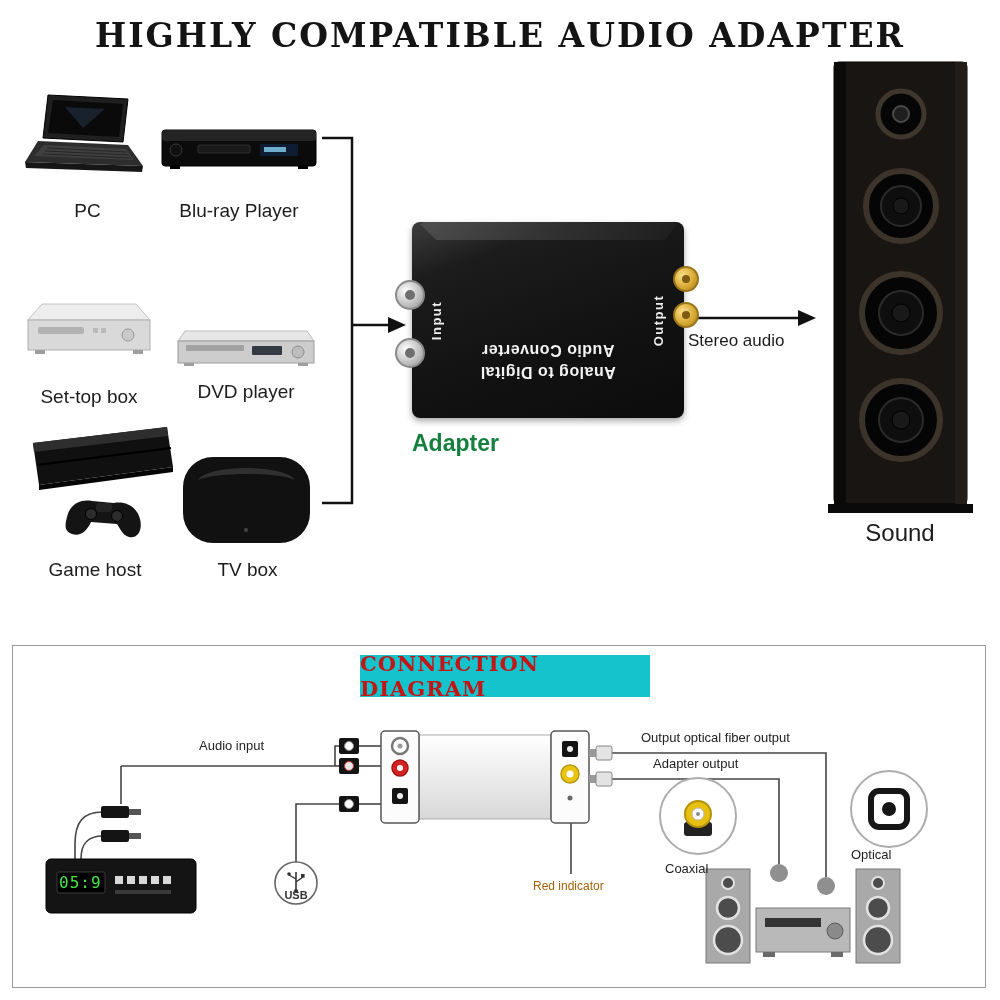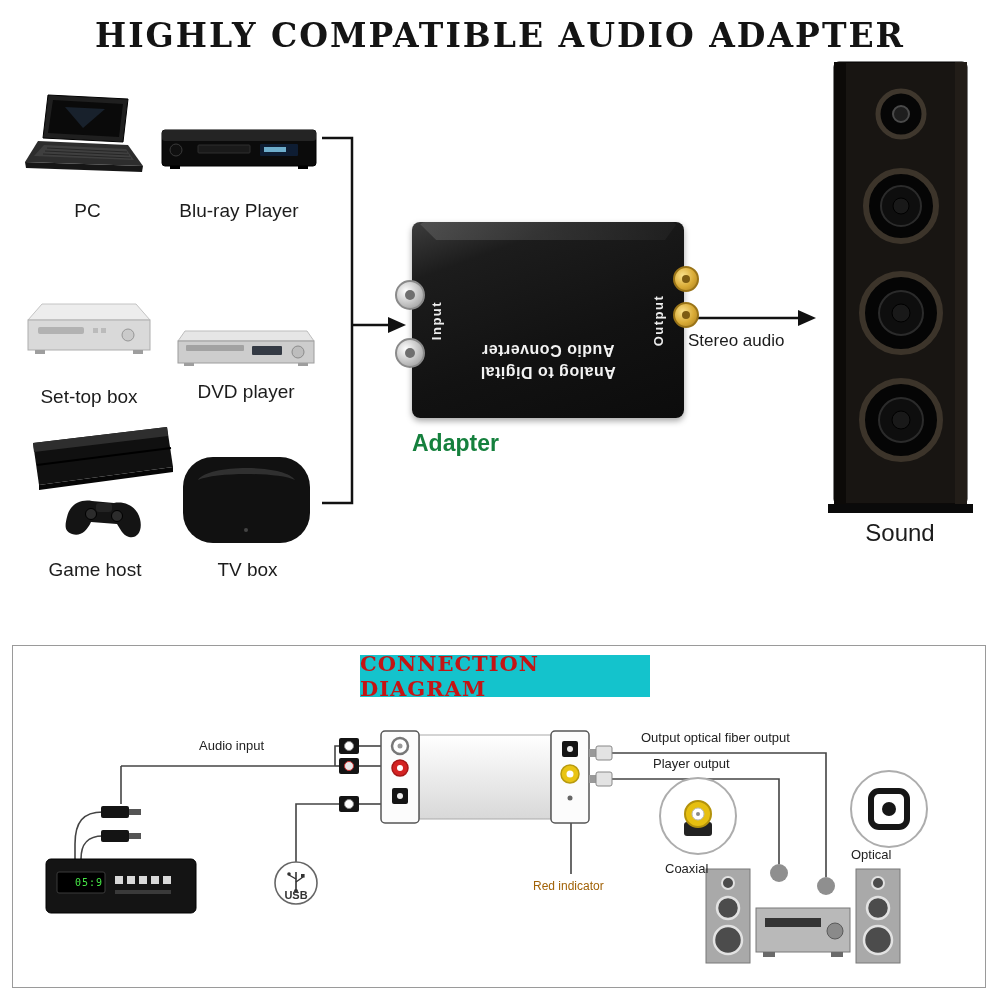--- a/index.html
+++ b/index.html
@@ -50,22 +50,22 @@
   .conn-box { left:12px; top:645px; width:974px; height:343px;
               border:1px solid #9a9a9a; background:#fff; }
   .conn-box svg.diagram { position:absolute; left:0; top:0; }
   .conn-header { left:360px; top:627px; width:290px; height:42px; background:#14c3cc;
                  display:flex; align-items:center; justify-content:center; z-index:3;margin-top:28px; }
   .conn-header span { color:#c41414; font-family:"DejaVu Serif", serif; font-weight:bold;
                       font-size:21px; letter-spacing:1px; }
   .clabel { position:absolute; font-size:13px; color:#222; white-space:nowrap; }
   .clabel.small { font-size:12px; color:#a16207; }
   .usb-text { text-align:center; font-size:11px; font-weight:bold; color:#333; }
-  .stb-display { font-family:"DejaVu Sans Mono", monospace; font-size:10px; letter-spacing:1px;
-                 color:#46e846; line-height:17px; text-align:right; }
+  .stb-display { font-family:"DejaVu Sans Mono", monospace; font-size:16px; letter-spacing:1px;
+                 color:#46e846; line-height:17px; text-align:left; }
 </style>
 </head>
 <body>
 
 <div class="page">
 
   <div class="abs title">HIGHLY COMPATIBLE AUDIO ADAPTER</div>
 
   <svg class="abs" style="left:0;top:0" width="1000" height="620" viewBox="0 0 1000 620">
     <path d="M322 138 H352 V503 H322" fill="none" stroke="#111" stroke-width="2.5"></path>
@@ -326,21 +326,21 @@
         <rect x="743" y="262" width="94" height="44" fill="#b9b9b9" stroke="#787878"></rect>
         <rect x="752" y="272" width="56" height="9" fill="#343434"></rect>
         <circle cx="822" cy="285" r="8" fill="#8a8a8a" stroke="#5a5a5a"></circle>
         <rect x="750" y="306" width="12" height="5" fill="#6a6a6a"></rect>
         <rect x="818" y="306" width="12" height="5" fill="#6a6a6a"></rect>
       </g>
     </svg>
 
     <div class="clabel" style="left:186px;top:92px">Audio input</div>
     <div class="clabel" style="left:628px;top:84px">Output optical fiber output</div>
-    <div class="clabel" style="left:640px;top:110px">Player output</div>
+    <div class="clabel" style="left:640px;top:110px">Adapter output</div>
     <div class="clabel small" style="left:520px;top:233px">Red indicator</div>
     <div class="clabel" style="left:652px;top:215px">Coaxial</div>
     <div class="clabel" style="left:838px;top:201px">Optical</div>
     <div class="clabel usb-text" style="left:261px;top:243px;width:44px">USB</div>
     <div class="clabel stb-display" style="left:46px;top:228px;width:44px">05:9</div>
   </div>
 
 </div>
 
 </body></html>

